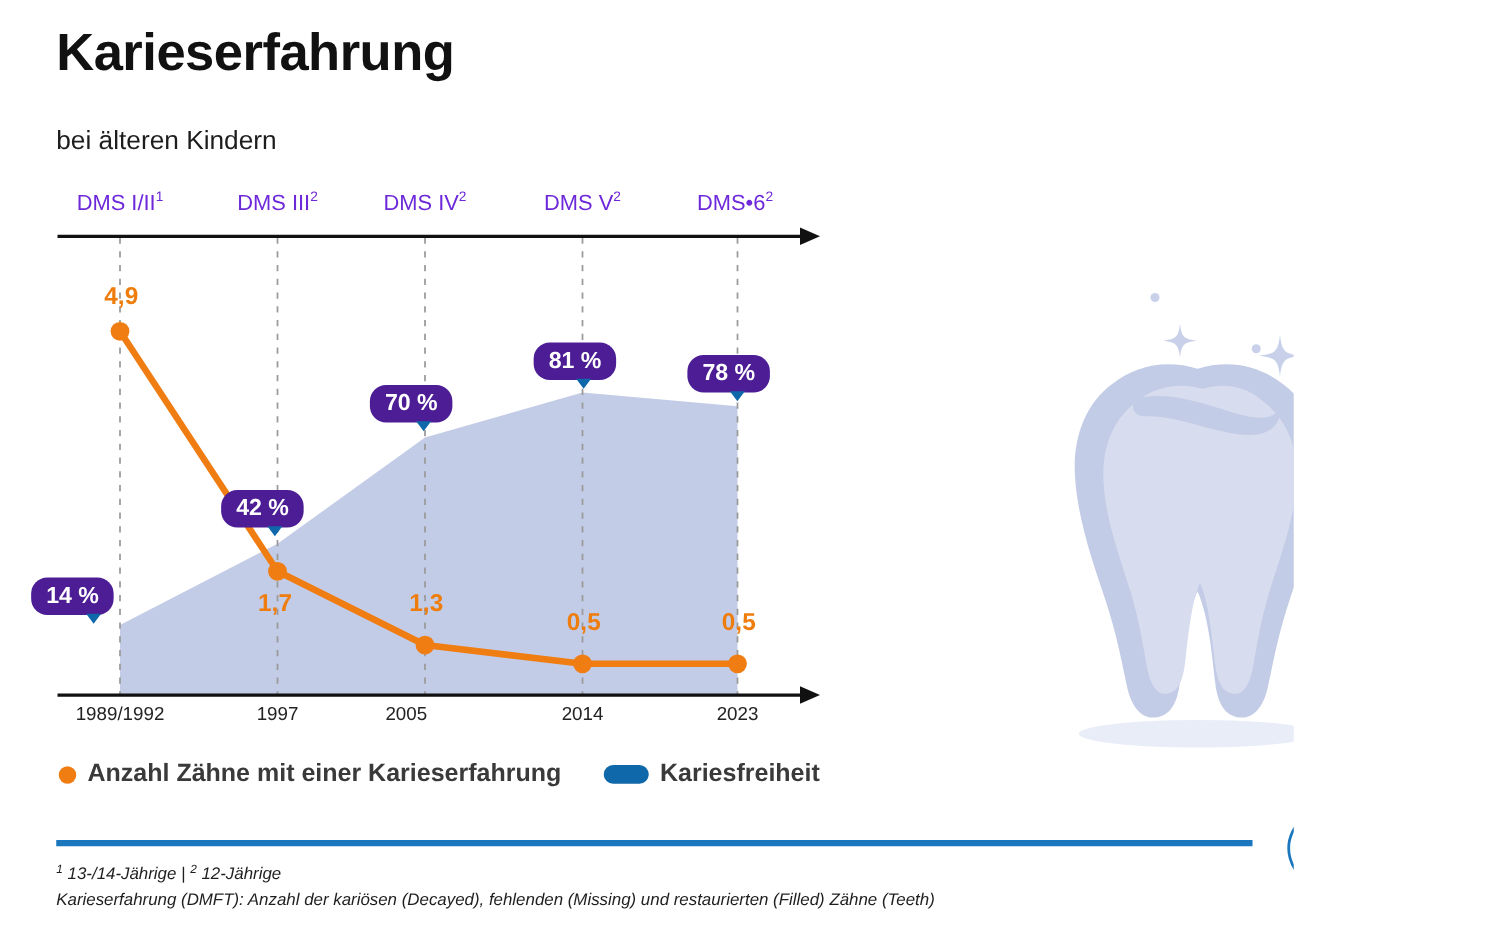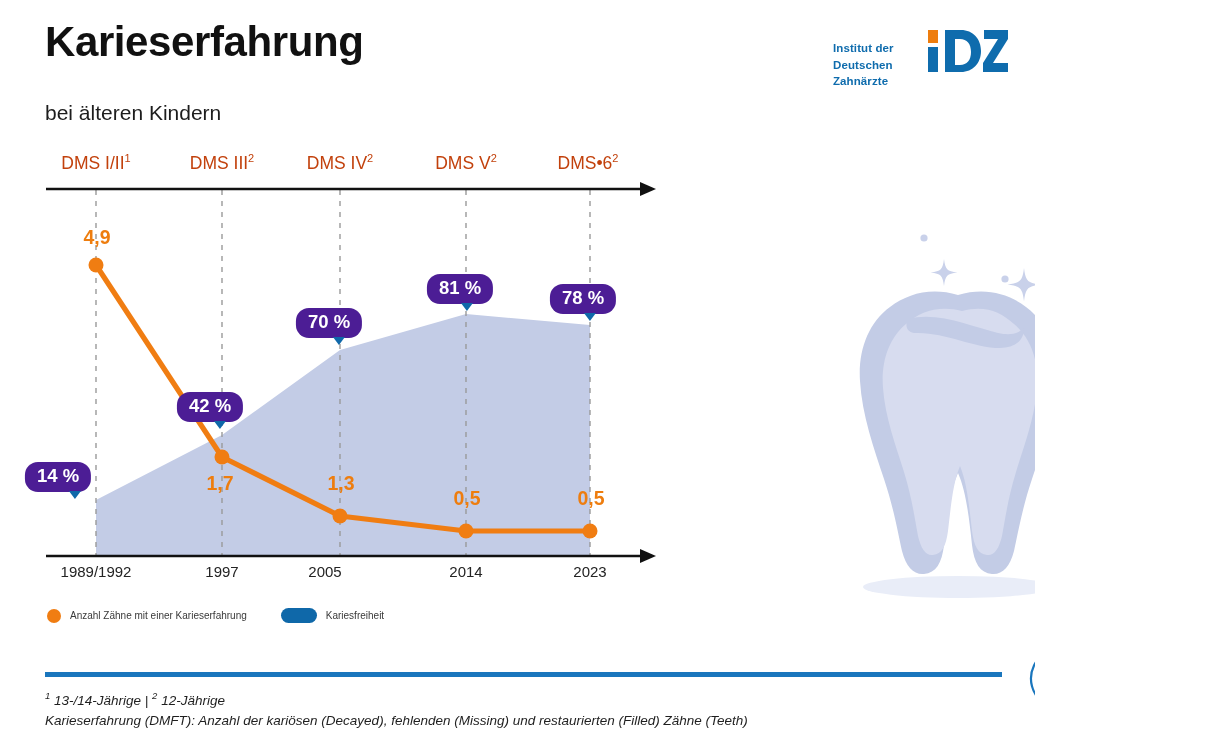--- a/index.html
+++ b/index.html
@@ -88,21 +88,21 @@
     left: 0;
     top: 0;
     width: 700px;
     height: 600px;
     pointer-events: none;
   }
   .axis-label {
     position: absolute;
     font-size: 17.5px;
     font-weight: 400;
-    color: #c2410c;
+    color: #6d28d9;
     white-space: nowrap;
     transform: translateX(-50%);
   }
   .axis-label.top { top: 152px; }
   .axis-label.bottom { top: 563px; font-size: 15px; color: #232323; text-align: right; }
   .axis-label sup { font-size: 11px; vertical-align: super; }
 
   
   .val-orange {
     position: absolute;
@@ -141,23 +141,24 @@
     left: 47px;
     top: 608px;
     display: flex;
     align-items: center;
     gap: 34px;
   }
   .legend-item {
     display: flex;
     align-items: center;
     gap: 9px;
-    font-size: 10px;
+    font-size: 20px;
     color: #3a3a3a;
     white-space: nowrap;
+    font-weight: bold;
   }
   .swatch-dot {
     width: 14px;
     height: 14px;
     border-radius: 50%;
     background: #f07d12;
     flex: none;
   }
   .swatch-pill {
     width: 36px;
@@ -205,33 +206,20 @@
   }
 </style>
 </head>
 <body>
 
 <div id="page">
 
   <div class="title">Karieserfahrung</div>
   <div class="subtitle">bei älteren Kindern</div>
 
-  <div class="idz-logo">
-    <div class="idz-words">
-      <div>Institut der</div>
-      <div>Deutschen Zahnärzte</div>
-    </div>
-    <svg class="idz-mark" viewBox="0 0 80 46">
-      <rect x="0" y="2" width="10" height="13" fill="#ee7d0e"></rect>
-      <rect x="0" y="19" width="10" height="25" fill="#0f6cad"></rect>
-      <path d="M17 2 h16 c12 0 20 9 20 21 c0 12 -8 21 -20 21 h-16 z
-               M27 11 v26 h5 c7 0 11 -5 11 -13 c0 -8 -4 -13 -11 -13 z" fill="#0f6cad"></path>
-      <path d="M56 2 h24 v9 l-15 24 h15 v9 h-25 v-9 l15 -24 h-14 z" fill="#0f6cad"></path>
-    </svg>
-  </div>
 
   <div class="chart">
 
     <svg class="chart-svg" width="700" height="600" viewBox="0 0 700 600">
 
       <path fill="#c3cce6" d="M 96 500 L 222 435 L 340 350 L 466 314 L 590 325 L 590 556 L 96 556 Z"></path>
 
       <g stroke="#9a9a9a" stroke-width="1.4" stroke-dasharray="5,6">
         <line x1="96" y1="190" x2="96" y2="556"></line>
         <line x1="222" y1="190" x2="222" y2="556"></line>

